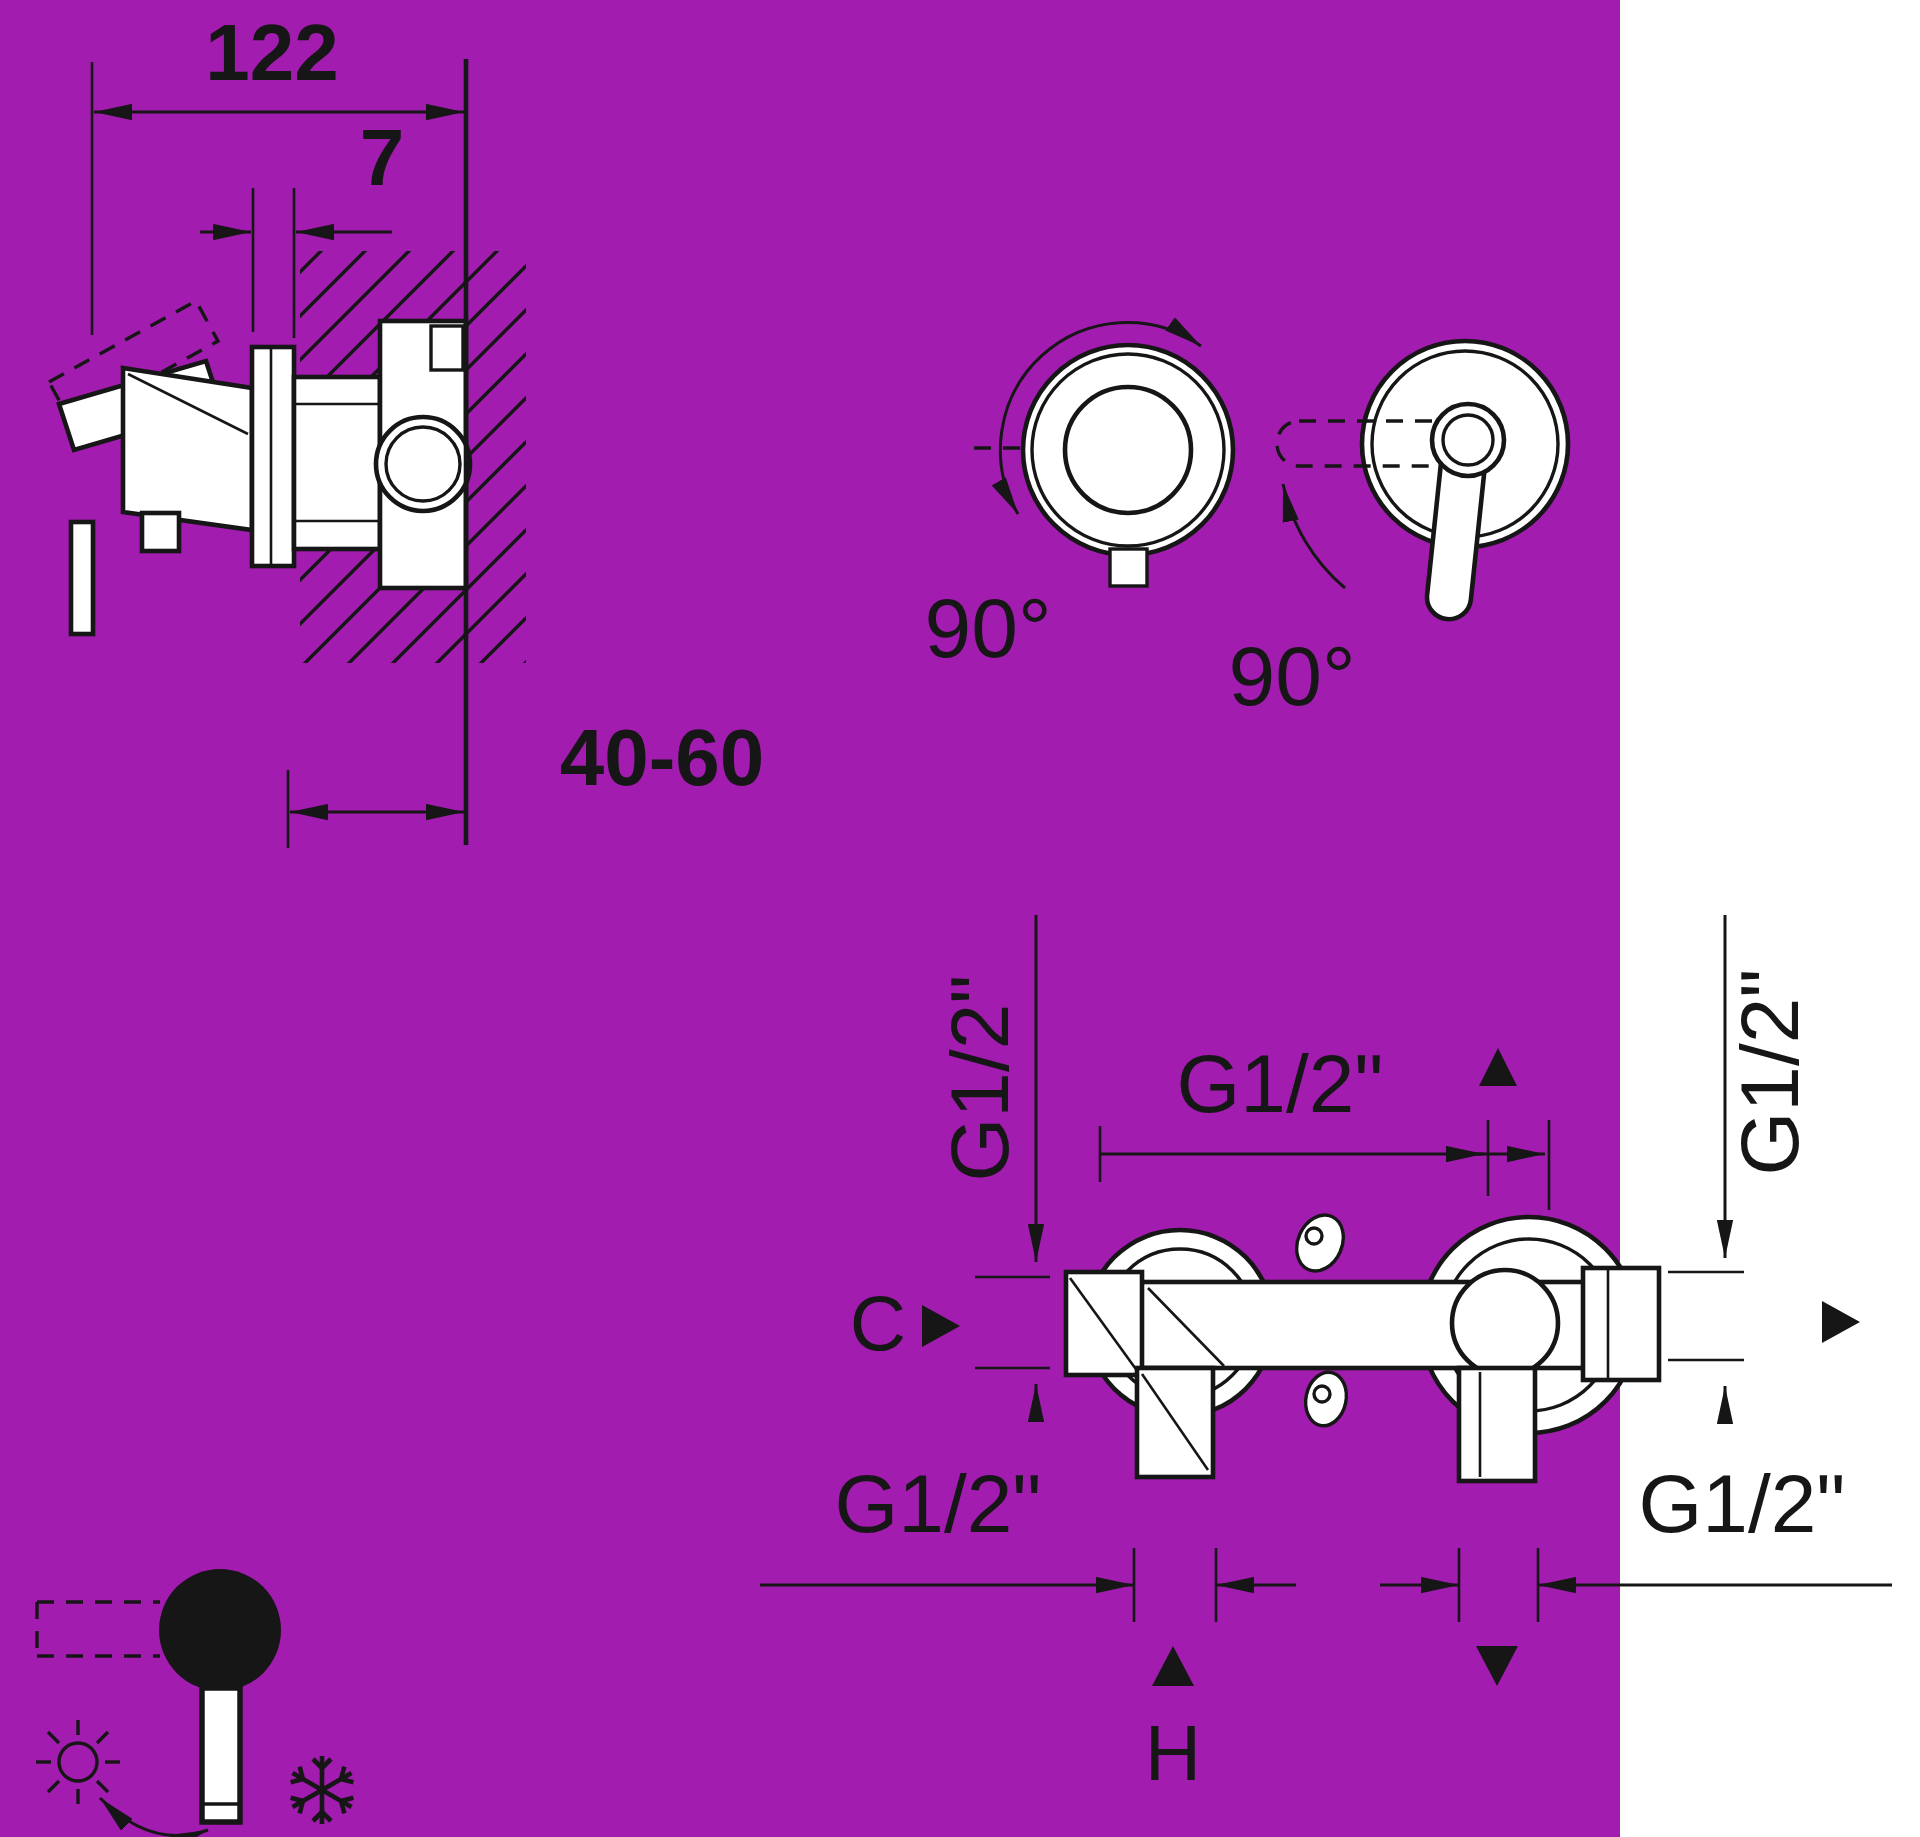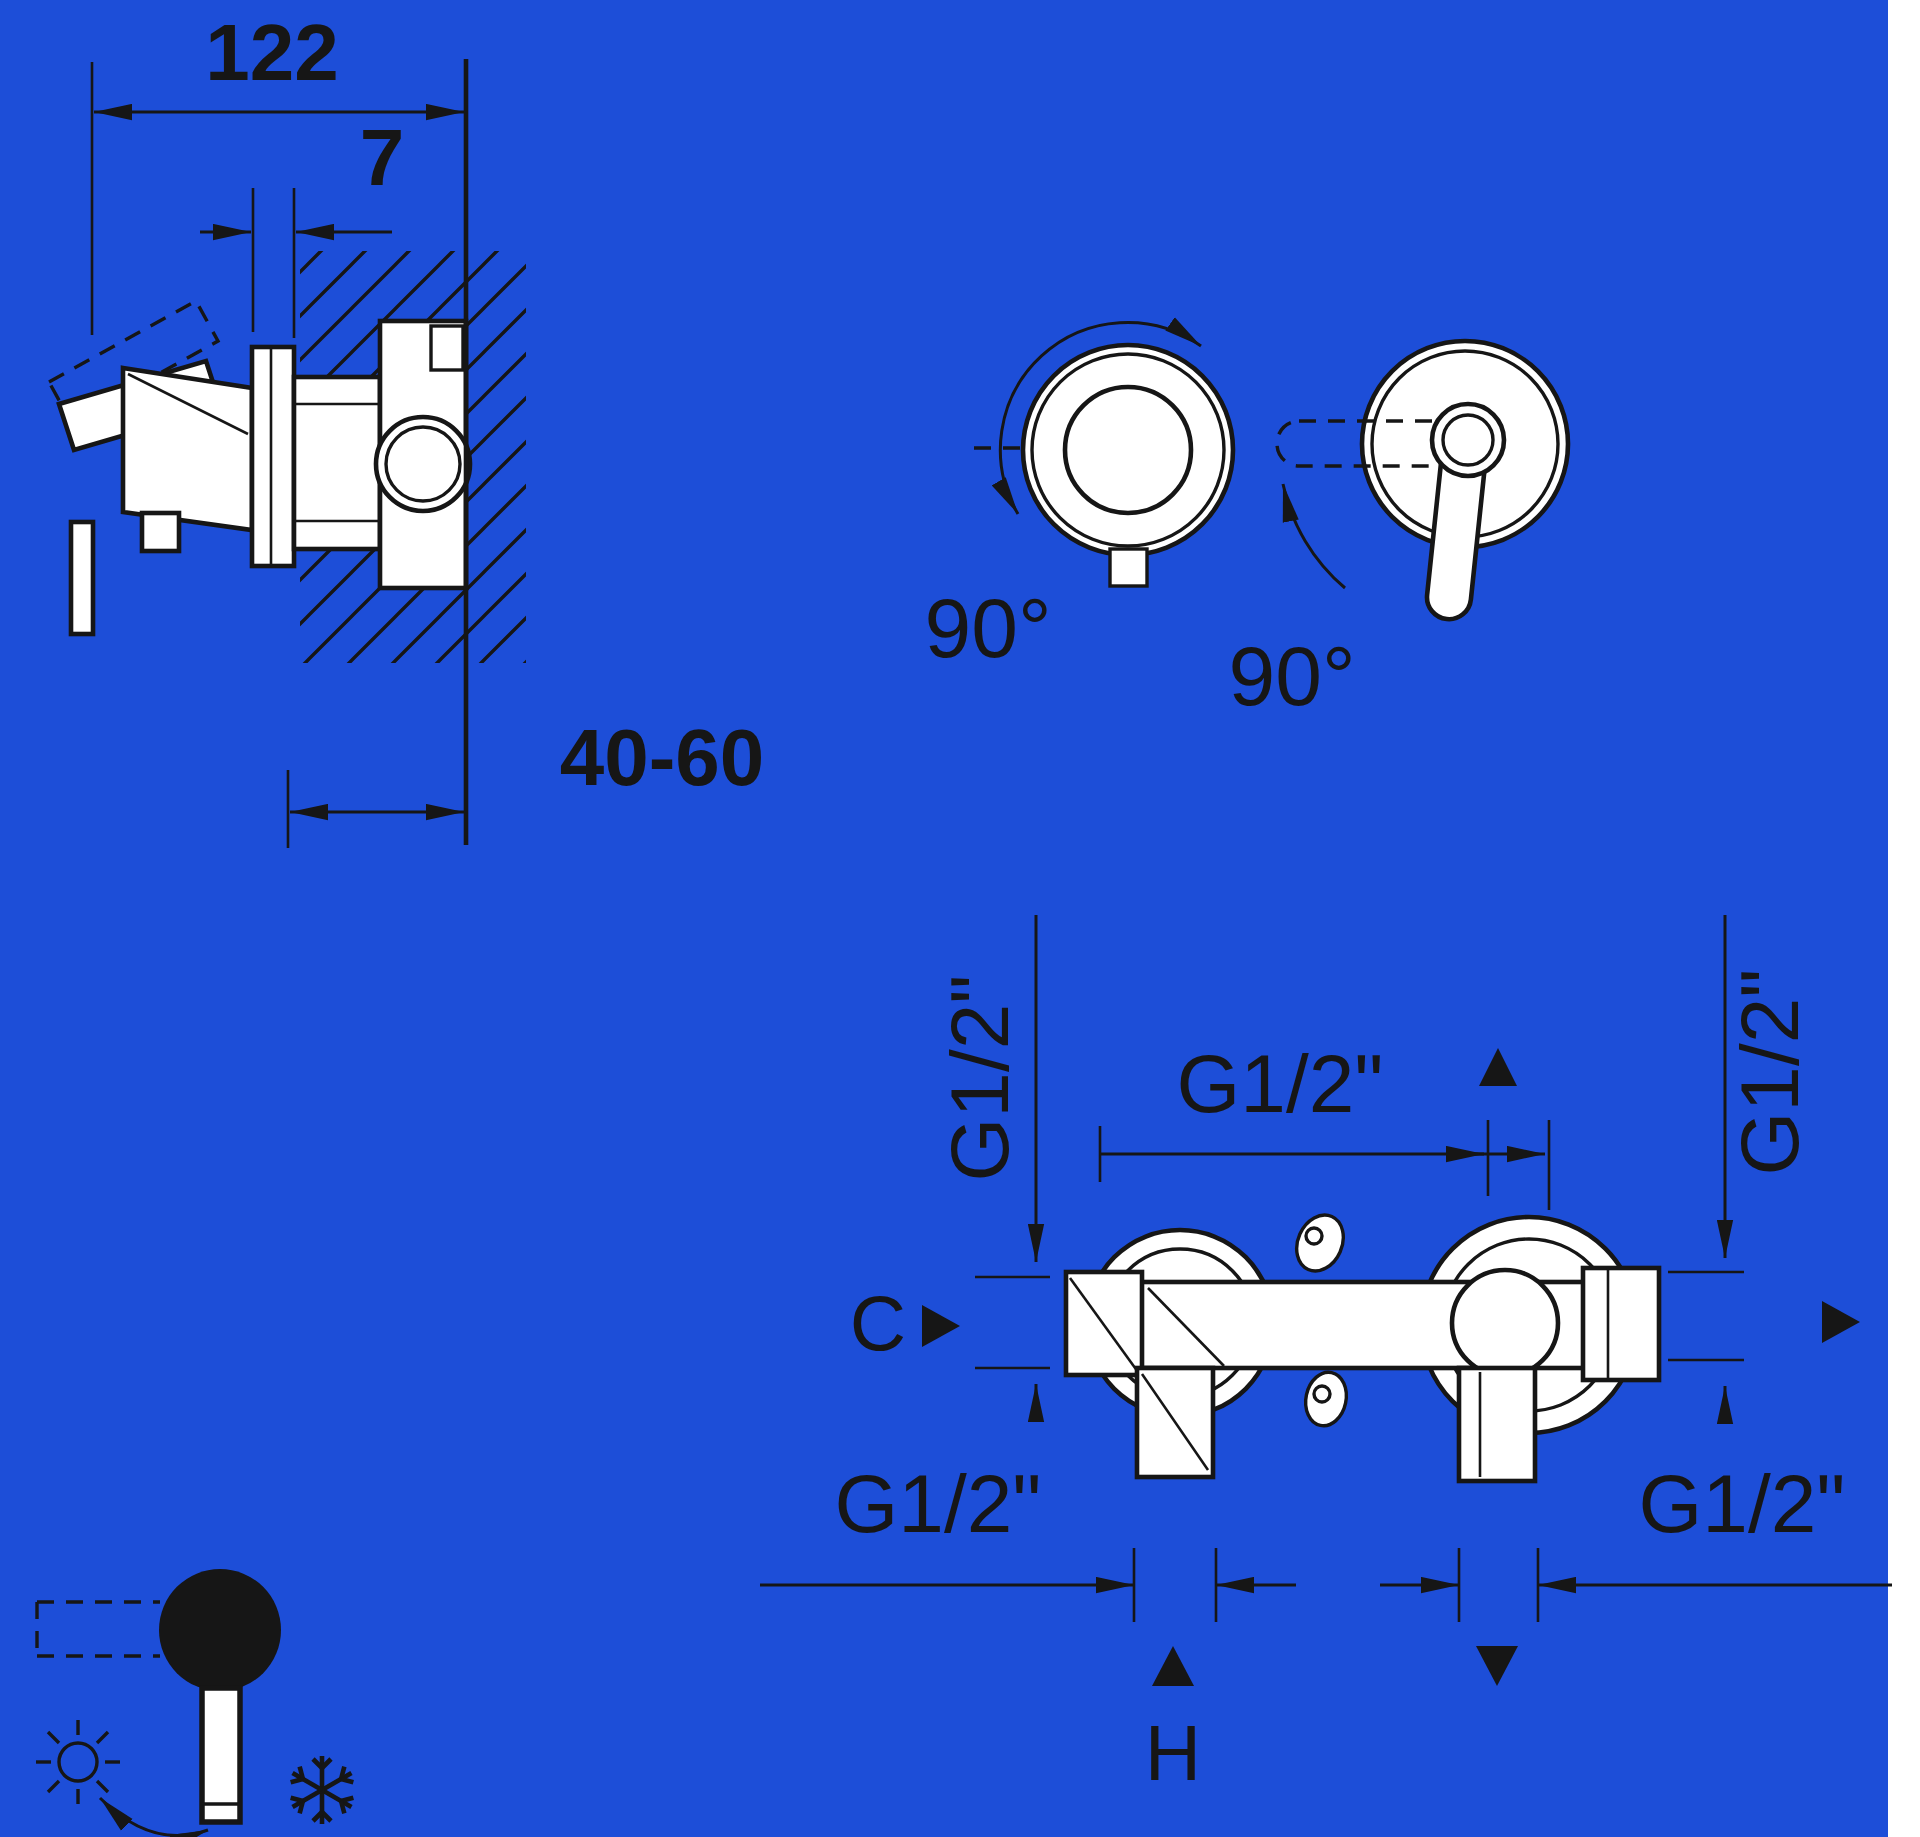--- a/index.html
+++ b/index.html
@@ -1,16 +1,16 @@
 <!DOCTYPE html>
 <html><head>
 <meta charset="utf-8">
 <style>
   html,body{margin:0;padding:0;background:#ffffff;}
-  .canvas{width:1888px;height:1837px;background:#1d4ed8;position:relative;}
+  .canvas{width:1620px;height:1837px;background:#a21caf;position:relative;}
   svg{display:block;}
   line,path,polygon,rect,circle,ellipse{stroke:#161616;fill:none;stroke-linecap:butt;stroke-linejoin:miter;}
   .white{fill:#ffffff;stroke:#161616;}
   .black{fill:#161616;stroke:none;}
   .s2{stroke-width:2.6;}
   .s3{stroke-width:3.4;}
   .s4{stroke-width:4.6;}
   .s5{stroke-width:5.5;}
   .dim{stroke-width:3;}
   .dash{stroke-dasharray:17 12;}

